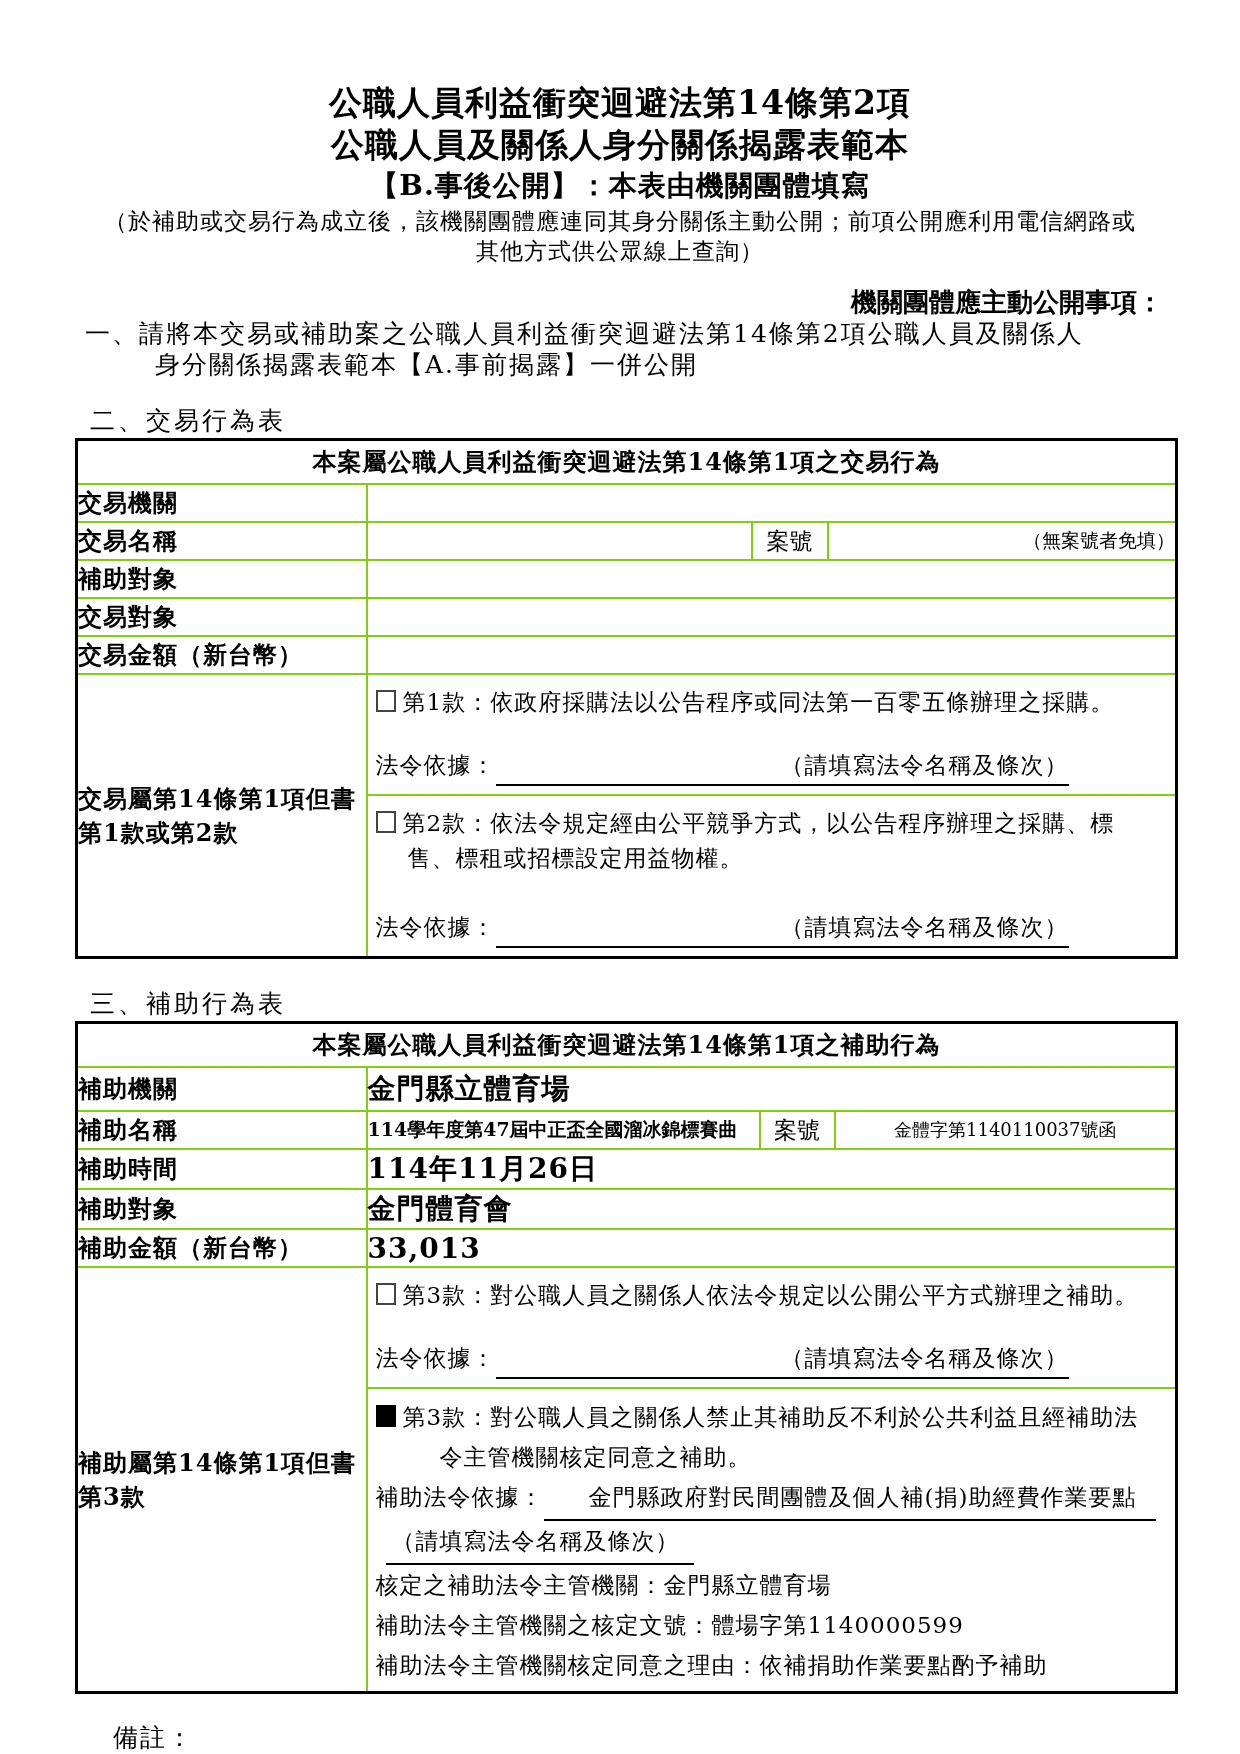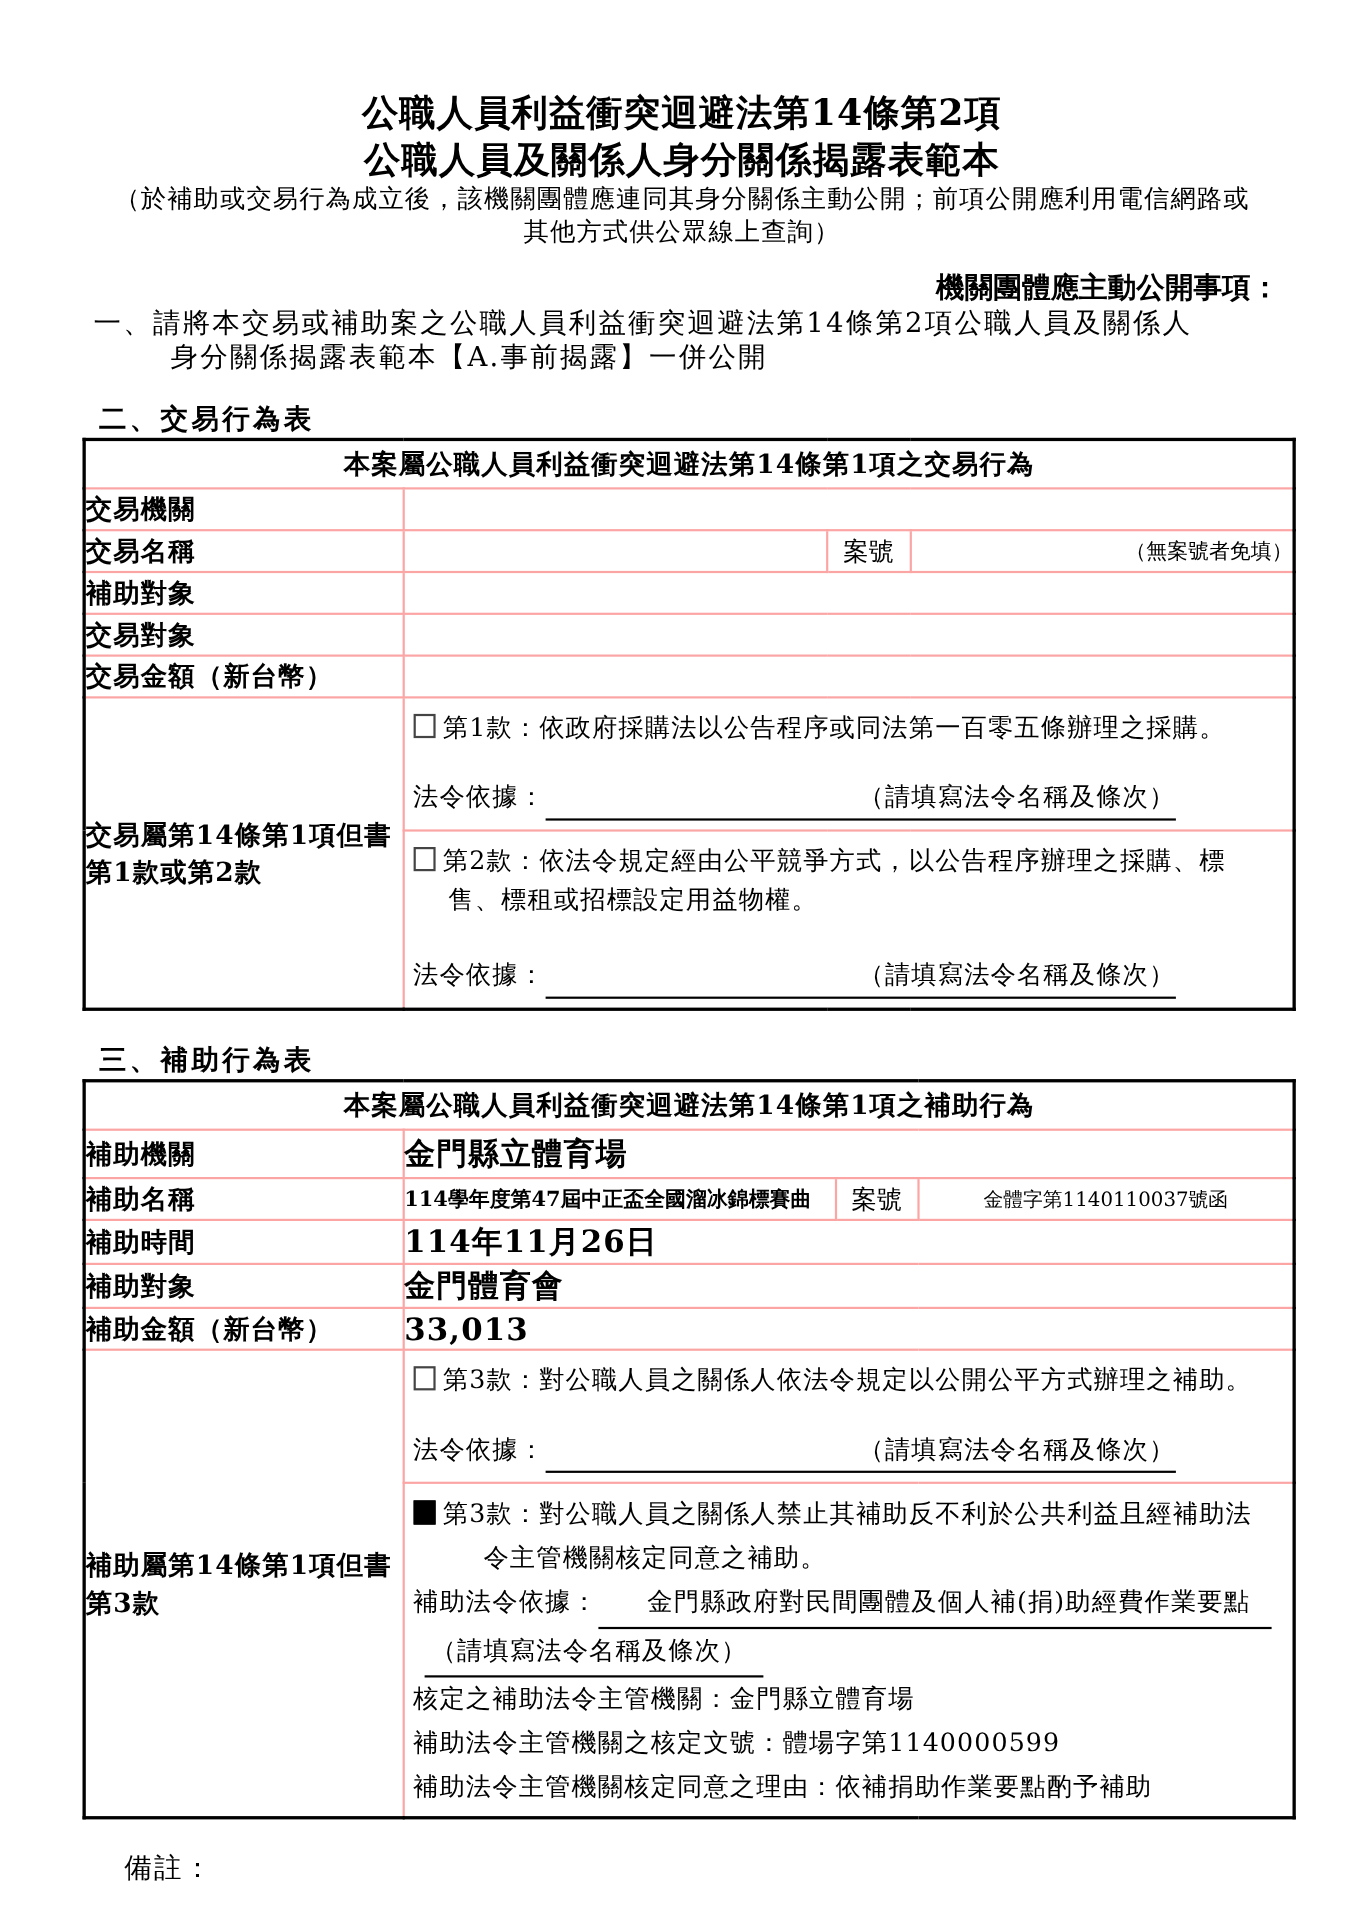--- a/index.html
+++ b/index.html
@@ -13,26 +13,26 @@
   .titles { padding-top:82px; text-align:center; }
   .t1 { font-size:33px; font-weight:bold; line-height:42px; letter-spacing:1px; }
   .t3 { font-size:28px; font-weight:bold; line-height:40px; letter-spacing:1px; }
   .sub { font-size:23px; line-height:30px; letter-spacing:1px; }
   
   .notice { margin:20px 0 0 85px; width:1078px; }
   .notice-h { font-size:26px; font-weight:bold; line-height:32px;text-align:right; }
   .notice-l1 { font-size:25px; line-height:31px; letter-spacing:2px; }
   .notice-l2 { font-size:25px; line-height:31px; letter-spacing:2px; margin-left:70px; }
   
-  .sec-title { margin:26px 0 2px 90px; font-size:25px; line-height:30px; letter-spacing:3px;font-weight:bold; }
+  .sec-title { margin:26px 0 2px 90px; font-size:25px; line-height:30px; letter-spacing:3px; }
   .sec-title.second { margin-top:30px; }
   
   table.form { border-collapse:collapse; margin-left:75px; width:1100px; table-layout:fixed; }
   table.form { border:3px solid #000; }
-  table.form td { border:2px solid #fca5a5; padding:0; vertical-align:middle; }
+  table.form td { border:2px solid #84cc16; padding:0; vertical-align:middle; }
   td.thead { text-align:center; font-weight:bold; font-size:24px; height:42px; letter-spacing:1px; }
   td.lbl { font-weight:bold; font-size:24px; padding-left:10px; letter-spacing:1px; }
   td.val { font-size:24px; padding-left:10px; }
   tr.r { height:38px; }
   tr.r-hd { height:42px; }
   td.clause { vertical-align:top; padding-top:8px; line-height:34px; }
   td.opt { vertical-align:top; font-size:23px; font-weight:normal; }
   .opt-inner { padding:10px 8px 8px 8px; line-height:35px; letter-spacing:1px; }
   
   .cb {
@@ -61,20 +61,21 @@
   .footer { margin:22px 0 0 113px; font-size:25px; line-height:44px; letter-spacing:2px; }
 </style>
 </head>
 <body>
 
 <div class="page">
 
   <div class="titles">
     <div class="t1">公職人員利益衝突迴避法第14條第2項</div>
     <div class="t1">公職人員及關係人身分關係揭露表範本</div>
+    <div class="t3">【B.事後公開】：本表由機關團體填寫</div>
     <div class="sub">（於補助或交易行為成立後，該機關團體應連同其身分關係主動公開；前項公開應利用電信網路或</div>
     <div class="sub">其他方式供公眾線上查詢）</div>
   </div>
 
   <div class="notice">
     <div class="notice-h">機關團體應主動公開事項：</div>
     <div class="notice-l1">一、請將本交易或補助案之公職人員利益衝突迴避法第14條第2項公職人員及關係人</div>
     <div class="notice-l2">身分關係揭露表範本【A.事前揭露】一併公開</div>
   </div>
 

